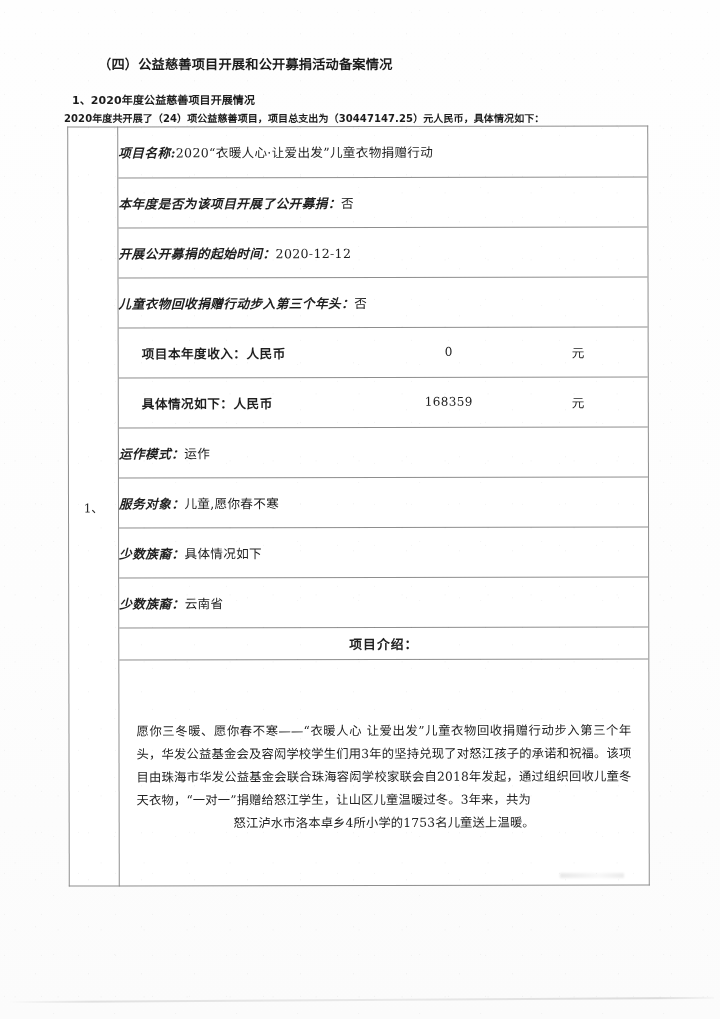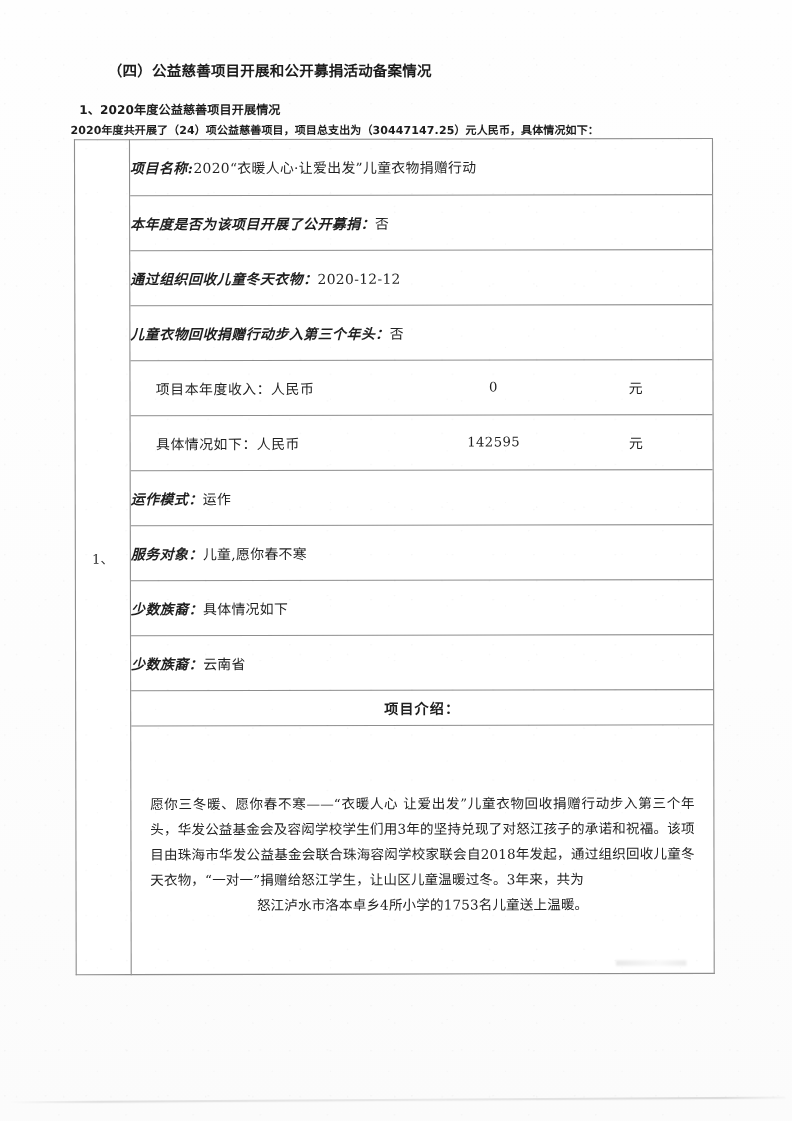--- a/index.html
+++ b/index.html
@@ -140,21 +140,21 @@
   
   .money-grid {
     display: flex;
     align-items: center;
     padding-left: 23px;
     font-size: 12.6px;
     font-family: "DejaVu Serif", "Liberation Serif", serif;
     color: #1f1f1f;
   }
   .money-label {
-    font-weight: normal;
+    font-weight: bold;
     letter-spacing: 0.5px;
     width: 232px;
     flex: 0 0 232px;
   }
   .money-amount {
     flex: 0 0 150px;
     text-align: center;
     font-size: 12px;
     letter-spacing: 0.4px;
   }
@@ -250,42 +250,42 @@
 
                 <tr class="field-row">
                   <td class="field-cell"><span class="field-label">项目名称:</span><span class="field-value">2020“衣暖人心·让爱出发”儿童衣物捐赠行动</span></td>
                 </tr>
 
                 <tr class="field-row">
                   <td class="field-cell"><span class="field-label">本年度是否为该项目开展了公开募捐：</span><span class="field-value">否</span></td>
                 </tr>
 
                 <tr class="field-row">
-                  <td class="field-cell"><span class="field-label">通过组织回收儿童冬天衣物：</span><span class="field-value">2020-12-12</span></td>
+                  <td class="field-cell"><span class="field-label">开展公开募捐的起始时间：</span><span class="field-value">2020-12-12</span></td>
                 </tr>
 
                 <tr class="field-row">
                   <td class="field-cell"><span class="field-label">儿童衣物回收捐赠行动步入第三个年头：</span><span class="field-value">否</span></td>
                 </tr>
 
                 <tr class="field-row">
                   <td>
                     <div class="money-grid">
                       <span class="money-label">项目本年度收入：人民币</span>
                       <span class="money-amount">0</span>
                       <span class="money-unit">元</span>
                     </div>
                   </td>
                 </tr>
 
                 <tr class="field-row">
                   <td>
                     <div class="money-grid">
                       <span class="money-label">具体情况如下：人民币</span>
-                      <span class="money-amount">142595</span>
+                      <span class="money-amount">168359</span>
                       <span class="money-unit">元</span>
                     </div>
                   </td>
                 </tr>
 
                 <tr class="field-row">
                   <td class="field-cell"><span class="field-label">运作模式：</span><span class="field-value">运作</span></td>
                 </tr>
 
                 <tr class="field-row">

